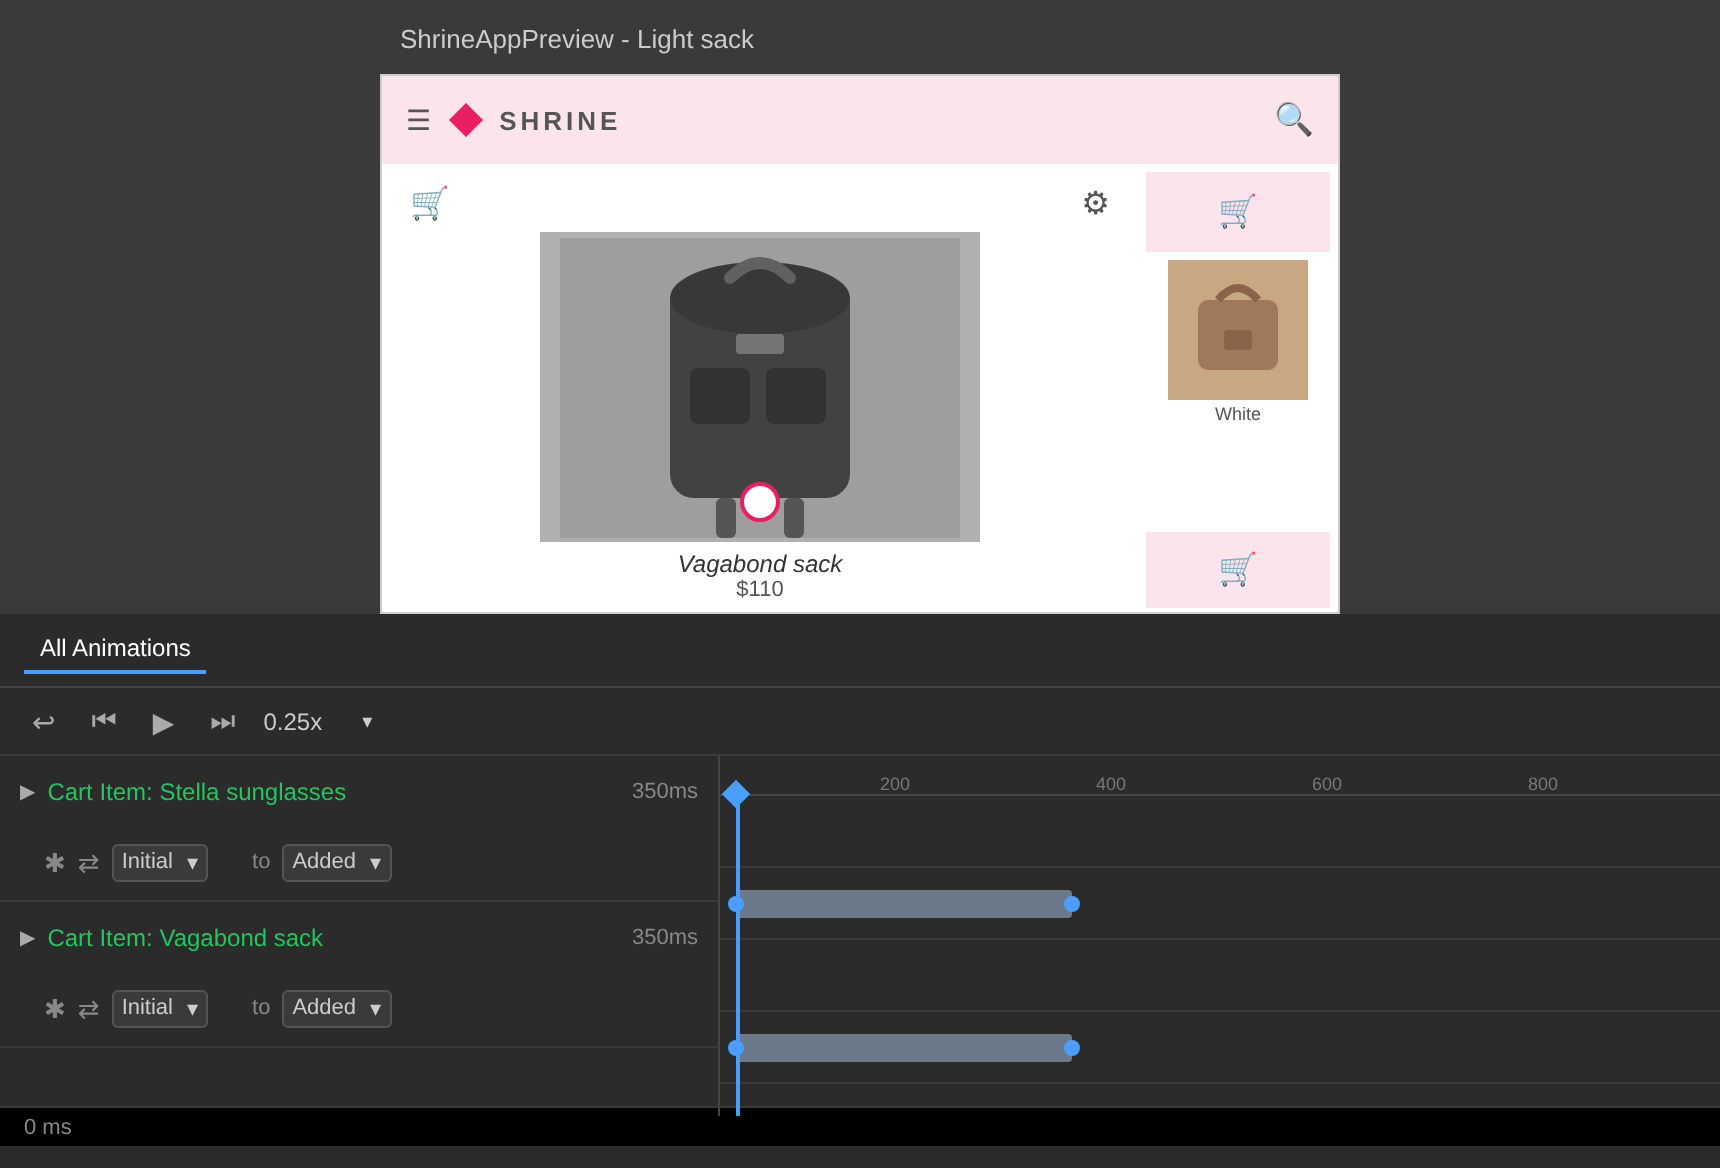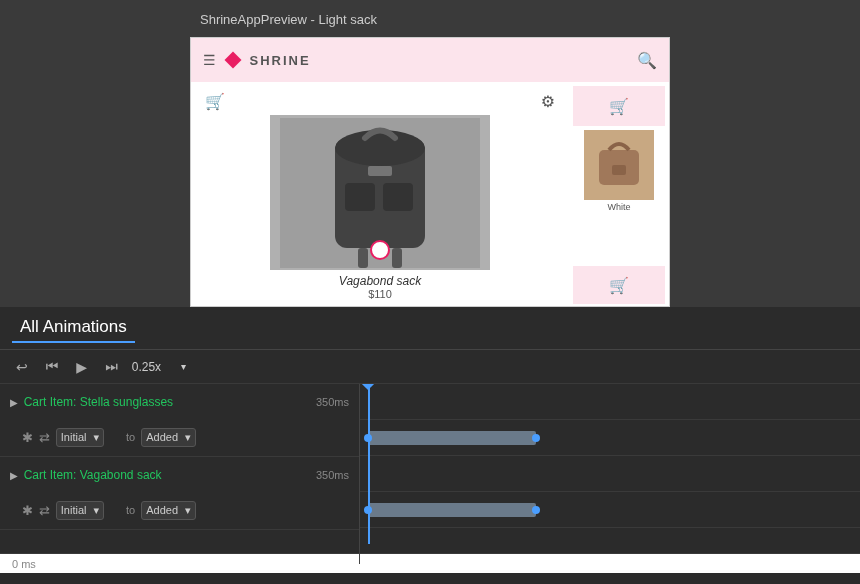--- a/index.html
+++ b/index.html
@@ -175,21 +175,21 @@
       height: 246px;
     }
     .animations-tab {
       border-bottom: 1px solid #444;
       padding: 6px 12px;
       display: flex;
       align-items: center;
       gap: 0;
     }
     .tab-label {
-      font-size: 17px;
+      font-size: 12px;
       color: #fff;
       padding: 4px 8px;
       border-bottom: 2px solid #4a9eff;
       cursor: pointer;
     }
 
     
     .controls-row {
       display: flex;
       align-items: center;
@@ -349,21 +349,21 @@
     }
     .keyframe-dot {
       position: absolute;
       width: 8px;
       height: 8px;
       background: #4a9eff;
       border-radius: 50%;
       top: 14px;
     }
     .status-bar {
-      background: #ffffff;
+      background: #000000;
       border-top: 1px solid #3a3a3a;
       padding: 2px 12px;
       font-size: 11px;
       color: #888;
       height: 20px;
       display: flex;
       align-items: center;
     }
   </style>
 </head>
@@ -501,20 +501,27 @@
           <div class="state-dropdown">
             <span>Added</span>
             <span>▾</span>
           </div>
         </div>
       </div>
     </div>
 
     <div class="timeline-ruler-area">
 
+      <div class="ruler">
+        <span class="ruler-tick" style="left: 80px;">200</span>
+        <span class="ruler-tick" style="left: 188px;">400</span>
+        <span class="ruler-tick" style="left: 296px;">600</span>
+        <span class="ruler-tick" style="left: 404px;">800</span>
+
+      </div>
 
       <div class="timeline-tracks">
 
         <div class="playhead-line" style="left: 8px;">
           <div class="playhead-diamond"></div>
         </div>
 
         <div class="timeline-track-row"></div>
         <div class="timeline-track-sub-row">
 

